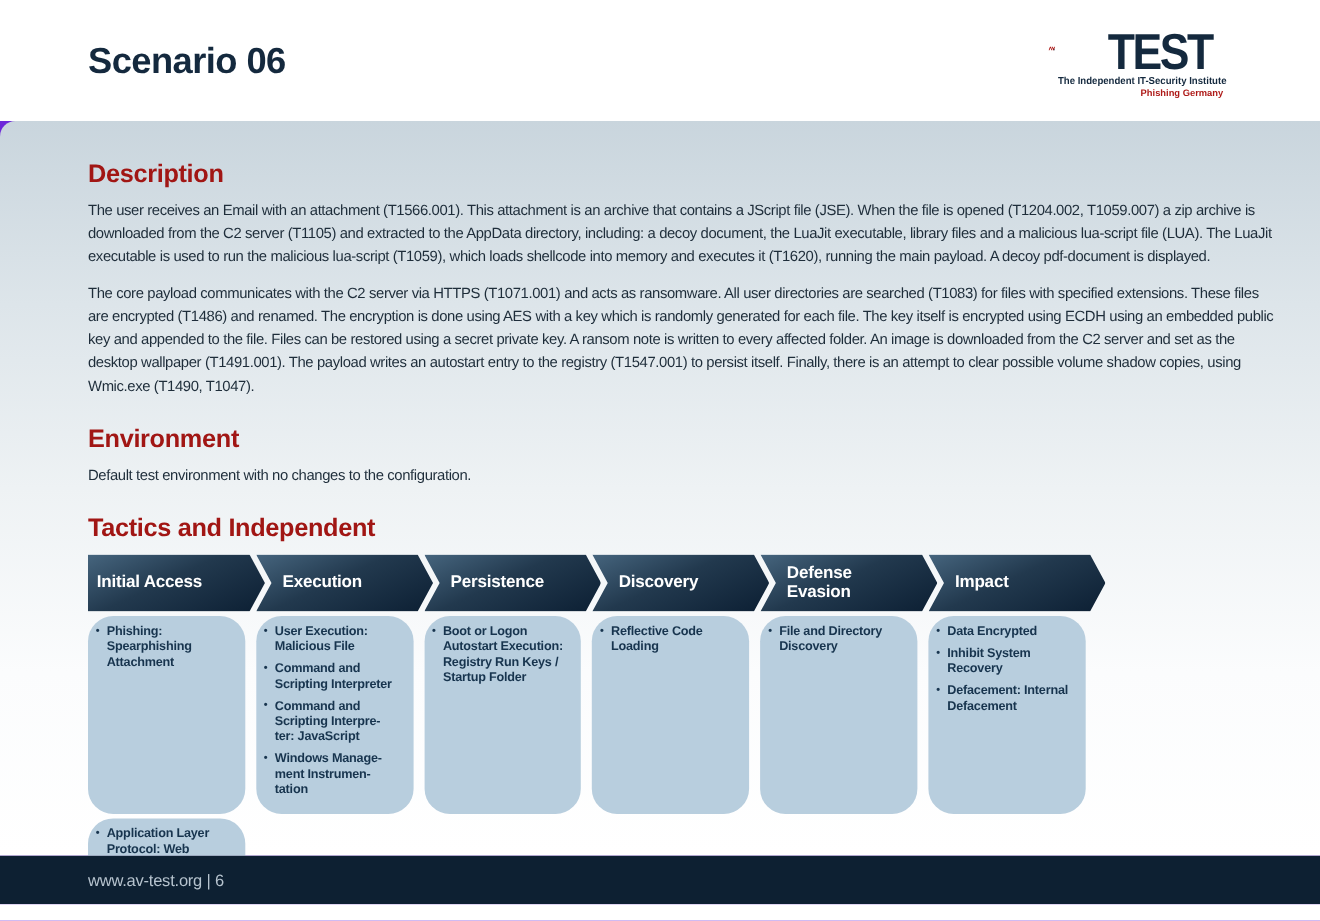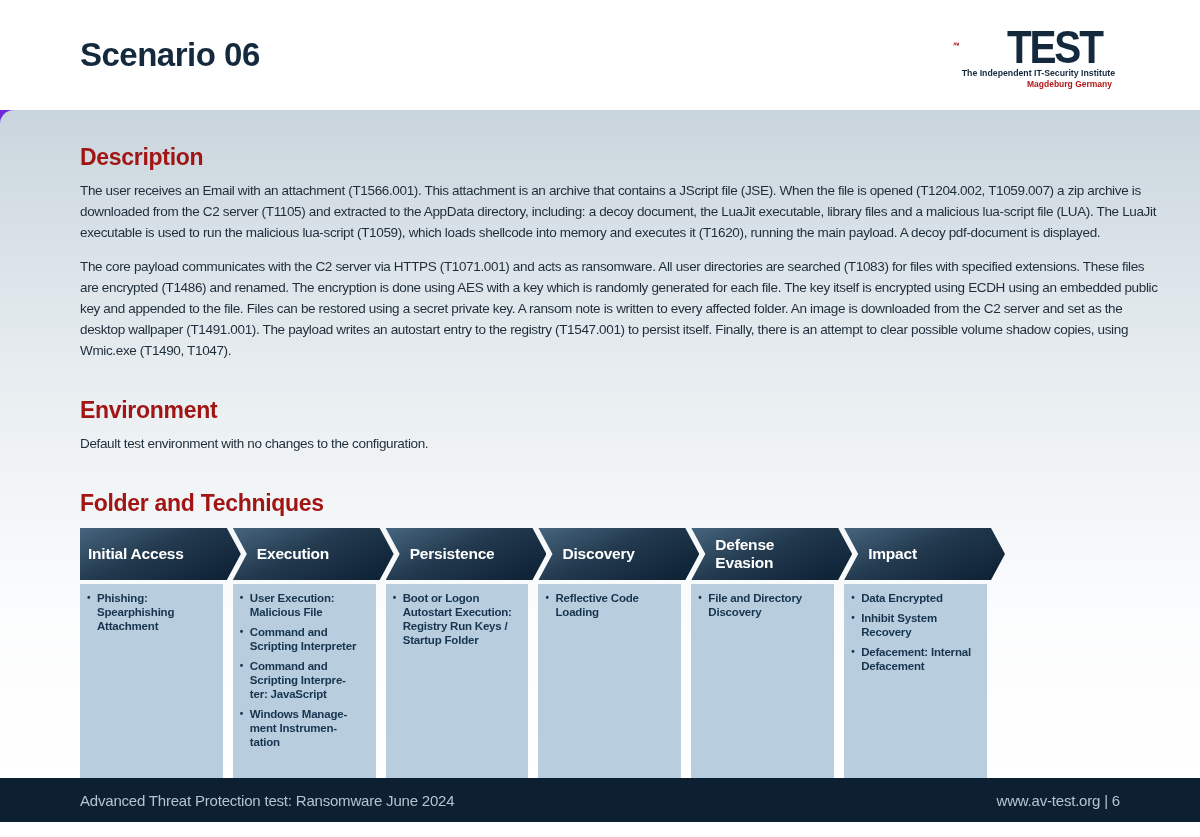--- a/index.html
+++ b/index.html
@@ -18,39 +18,39 @@
              letter-spacing:-2.5px;line-height:0.8;transform:scaleX(0.88);transform-origin:left bottom;}
   .logo-tagline{font-size:9.2px;font-weight:bold;color:#14293e;white-space:nowrap;
                 transform:scaleX(0.95);transform-origin:right;margin-top:3px;}
   .logo-sub{font-size:8.5px;font-weight:bold;color:#ae1917;margin-top:2px;padding-right:3px;}
 
   
   .content{height:668px;flex:0 0 668px;box-sizing:border-box;padding:34px 40px 0 80px;
            background:linear-gradient(180deg,#c9d5dd 0%,#dde5ea 25%,#eef2f4 50%,#fbfcfd 75%,#ffffff 100%);
            border-top-left-radius:14px;overflow:hidden;}
   h2.sec{font-size:23px;font-weight:bold;color:#a11614;letter-spacing:-0.3px;margin:0 0 9px 0;}
-  h2.sec.gap{margin-top:36px;}
+  h2.sec.gap{margin-top:24px;}
   .content p{margin:0 0 13px 0;font-size:13.5px;line-height:21px;letter-spacing:-0.35px;
              color:#1e2d3a;}
 
   
   .matrix{margin-top:11px;}
   .mrow{display:grid;grid-template-columns:repeat(6,1fr);column-gap:10px;width:907px;}
   .arrow-wrap{position:relative;height:52px;overflow:visible;}
   .arrow{position:absolute;left:0;top:0;height:52px;width:calc(100% + 18px);
          background:linear-gradient(155deg,#46657e 0%,#22394e 45%,#0c1f33 100%);
          clip-path:polygon(0 0,calc(100% - 14px) 0,100% 50%,calc(100% - 14px) 100%,0 100%,14px 50%);
          display:flex;align-items:center;box-sizing:border-box;
          padding:0 16px 0 24px;}
   .mcol-first .arrow{clip-path:polygon(0 0,calc(100% - 14px) 0,100% 50%,calc(100% - 14px) 100%,0 100%);
          padding-left:8px;padding-right:56px;}
   .arrow span{color:#ffffff;font-size:15.5px;font-weight:bold;line-height:1.15;letter-spacing:-0.2px;}
 
-  .cell{height:204px;margin-top:4px;background:#b8cede;box-sizing:border-box;
-        padding:7px 5px 0 7px;overflow:hidden;}
+  .cell{height:180px;margin-top:4px;background:#b8cede;box-sizing:border-box;
+        padding:7px 5px 0 7px;overflow:hidden;border-radius:23px;}
   .tech-list{list-style:none;margin:0;padding:0;}
   .tech-list li{position:relative;padding-left:10px;margin-bottom:6px;
                 font-size:11.5px;line-height:14px;font-weight:bold;letter-spacing:-0.2px;
                 color:#17344e;white-space:pre-line;}
   .tech-list li::before{content:"\2022";position:absolute;left:0;top:0;font-size:10px;color:#17344e;}
 
   .codes{margin-top:9px;}
   .codes div{font-size:13px;font-weight:bold;color:#15334d;line-height:17px;letter-spacing:-0.2px;}
 
   
@@ -71,33 +71,33 @@
     <div class="logo">
       <div class="logo-row">
         <svg class="logo-av" viewBox="0 0 102 50" aria-hidden="true">
           <path d="M4 50 L24 0 L38 0 L58 50 L44 50 L31 16 L18 50 Z" fill="#ae1917"></path>
           <path d="M50 0 L64 0 L75 27 L86 0 L100 0 L80 50 L70 50 Z" fill="#ae1917"></path>
           <path d="M85 26 L94 50 L74 50 Z" fill="#14293e"></path>
         </svg>
         <span class="logo-test">TEST</span>
       </div>
       <div class="logo-tagline">The Independent IT-Security Institute</div>
-      <div class="logo-sub">Magdeburg Germany</div>
+      <div class="logo-sub">Phishing Germany</div>
     </div>
   </div>
 
   <div class="content">
     <h2 class="sec">Description</h2>
     <p>The user receives an Email with an attachment (T1566.001). This attachment is an archive that contains a JScript file (JSE). When the file is opened (T1204.002, T1059.007) a zip archive is downloaded from the C2 server (T1105) and extracted to the AppData directory, including: a decoy document, the LuaJit executable, library files and a malicious lua-script file (LUA). The LuaJit executable is used to run the malicious lua-script (T1059), which loads shellcode into memory and executes it (T1620), running the main payload. A decoy pdf-document is displayed.</p>
     <p>The core payload communicates with the C2 server via HTTPS (T1071.001) and acts as ransomware. All user directories are searched (T1083) for files with specified extensions. These files are encrypted (T1486) and renamed. The encryption is done using AES with a key which is randomly generated for each file. The key itself is encrypted using ECDH using an embedded public key and appended to the file. Files can be restored using a secret private key. A ransom note is written to every affected folder. An image is downloaded from the C2 server and set as the desktop wallpaper (T1491.001). The payload writes an autostart entry to the registry (T1547.001) to persist itself. Finally, there is an attempt to clear possible volume shadow copies, using Wmic.exe (T1490, T1047).</p>
 
     <h2 class="sec gap">Environment</h2>
     <p>Default test environment with no changes to the configuration.</p>
 
-    <h2 class="sec gap">Folder and Techniques</h2>
+    <h2 class="sec gap">Tactics and Independent</h2>
 
     <div class="matrix" id="matrix">
       <div class="mrow" id="row-headers">
   <div class="arrow-wrap mcol mcol-first" style="z-index: 10;">
     <div class="arrow">
       <span class="tactic-label">Initial Access</span>
     </div>
   </div>
 
   <div class="arrow-wrap mcol" style="z-index: 9;">
@@ -197,21 +197,20 @@
             <div>T1071.001 | T1105</div>
           </div>
           <div class="codes">
             <div>T1486 | T1490</div>
           </div>
         </div>
     </div>
   </div>
 
   <div class="footer">
-    <span class="f-left">Advanced Threat Protection test: Ransomware June 2024</span>
     <span class="f-right">
       <a href="#">www.av-test.org</a>
       <span> | </span><span>6</span>
     </span>
   </div>
   <div class="bottom-strip"></div>
 
 </div>
 
 </body></html>

